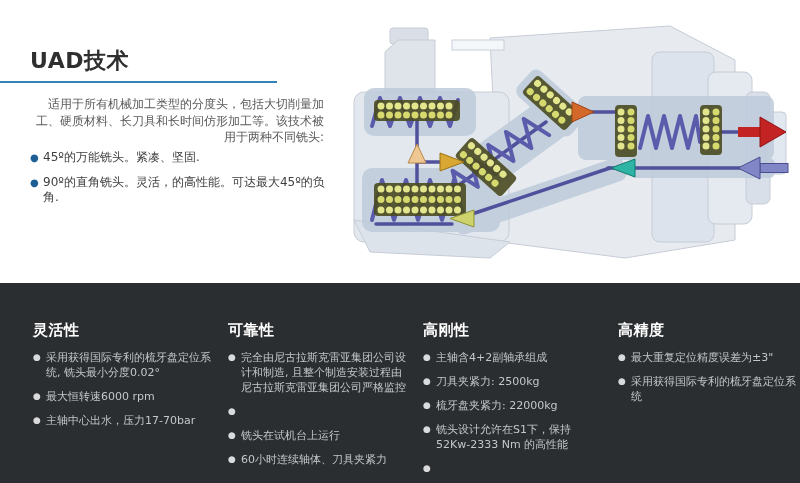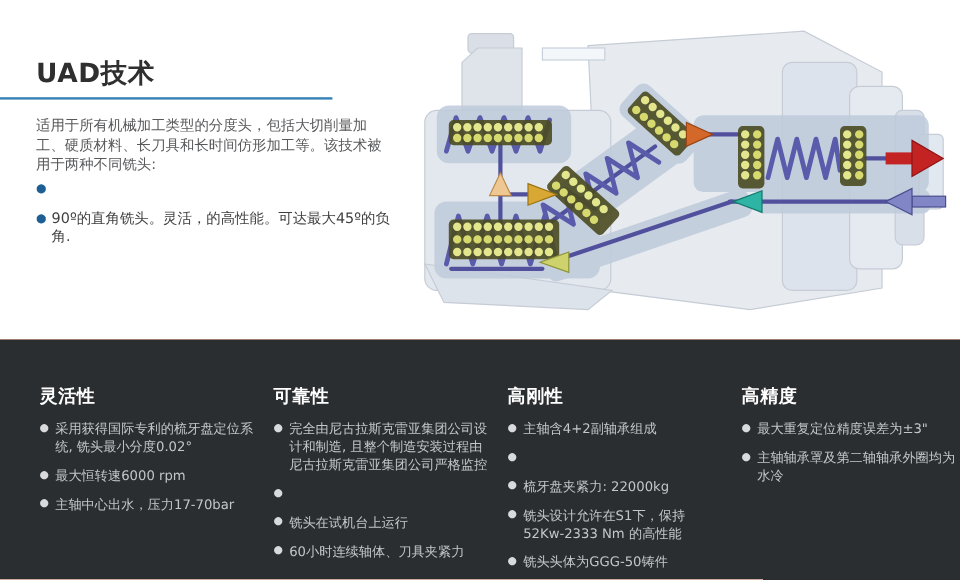--- a/index.html
+++ b/index.html
@@ -1,25 +1,25 @@
 <!DOCTYPE html>
 <html style="--accent: #3583b5; --dark: #2b2e30;"><head>
 <meta charset="utf-8">
 <style>
   html,body{margin:0;padding:0;background:#fff;}
-  .page{position:relative;width:800px;height:483px;overflow:hidden;background:#c2410c;
+  .page{position:relative;width:800px;height:483px;overflow:hidden;background:#22c55e;
         font-family:"DejaVu Sans",sans-serif;}
   
   .hero{position:absolute;top:0;left:0;width:800px;height:283px;background:#fff;}
   .hero-left{position:absolute;top:0;left:0;width:330px;height:283px;}
   .page-title{position:absolute;top:46px;left:30px;margin:0;font-size:22px;font-weight:bold;
               color:#2f2f2f;letter-spacing:.5px;}
   .title-rule{position:absolute;top:81px;left:0;width:277px;height:2px;background:var(--accent,#3583b5);}
   .intro{position:absolute;top:96px;left:30px;width:294px;margin:0;font-size:12px;line-height:16.5px;
-         color:#58595b;}
+         color:#58595b;text-align:right;}
   .intro-bullets{position:absolute;top:150px;left:30px;width:300px;margin:0;padding:0;list-style:none;}
   .intro-bullets li{display:flex;margin-bottom:10px;font-size:12px;line-height:15px;color:#3f3f3f;}
   .intro-bullets .dot{flex:none;width:13px;color:#1d5e94;font-size:10px;line-height:15px;}
   
   .diagram{position:absolute;top:0;left:340px;width:460px;height:270px;}
   
   .features{position:absolute;top:283px;left:0;width:800px;height:200px;background:var(--dark,#2b2e30);
             box-sizing:border-box;padding:38px 0 0 33px;display:flex;justify-content:space-between;}
   .feature-col{width:178px;margin-right:17px;flex:none;}
   .feature-col h3{margin:0 0 10px 0;font-size:15px;font-weight:bold;color:#ffffff;letter-spacing:.5px;}
@@ -33,20 +33,21 @@
 <div class="page">
 
   <section class="hero">
     <div class="hero-left">
       <h1 class="page-title">UAD技术</h1>
       <div class="title-rule"></div>
       <p class="intro">适用于所有机械加工类型的分度头，包括大切削量加工、硬质材料、长刀具和长时间仿形加工等。该技术被用于两种不同铣头:</p>
       <ul class="intro-bullets">
           <li>
     <span class="dot">●</span>
+    <span>45º的万能铣头。紧凑、坚固.</span>
   </li>
           <li>
     <span class="dot">●</span>
     <span>90º的直角铣头。灵活，的高性能。可达最大45º的负角.</span>
   </li>
         </ul>
     </div>
 
     <div class="diagram">
       <svg width="460" height="270" viewBox="0 0 460 270">
@@ -199,43 +200,43 @@
   </div>
       <div class="feature-col">
     <h3>高刚性</h3>
     <ul class="feature-items">
           <li>
     <span class="dot">●</span>
     <span>主轴含4+2副轴承组成</span>
   </li>
           <li>
     <span class="dot">●</span>
+    <span>刀具夹紧力: 2500kg</span>
   </li>
           <li>
     <span class="dot">●</span>
     <span>梳牙盘夹紧力: 22000kg</span>
   </li>
           <li>
     <span class="dot">●</span>
     <span>铣头设计允许在S1下，保持 52Kw-2333 Nm 的高性能</span>
   </li>
           <li>
     <span class="dot">●</span>
-    <span>铣头头体为GGG-50铸件</span>
   </li>
         </ul>
   </div>
       <div class="feature-col">
     <h3>高精度</h3>
     <ul class="feature-items">
           <li>
     <span class="dot">●</span>
     <span>最大重复定位精度误差为±3"</span>
   </li>
           <li>
     <span class="dot">●</span>
-    <span>主轴轴承罩及第二轴轴承外圈均为水冷</span>
+    <span>采用获得国际专利的梳牙盘定位系统</span>
   </li>
         </ul>
   </div>
     </section>
 
 </div>
 
 </body></html>

